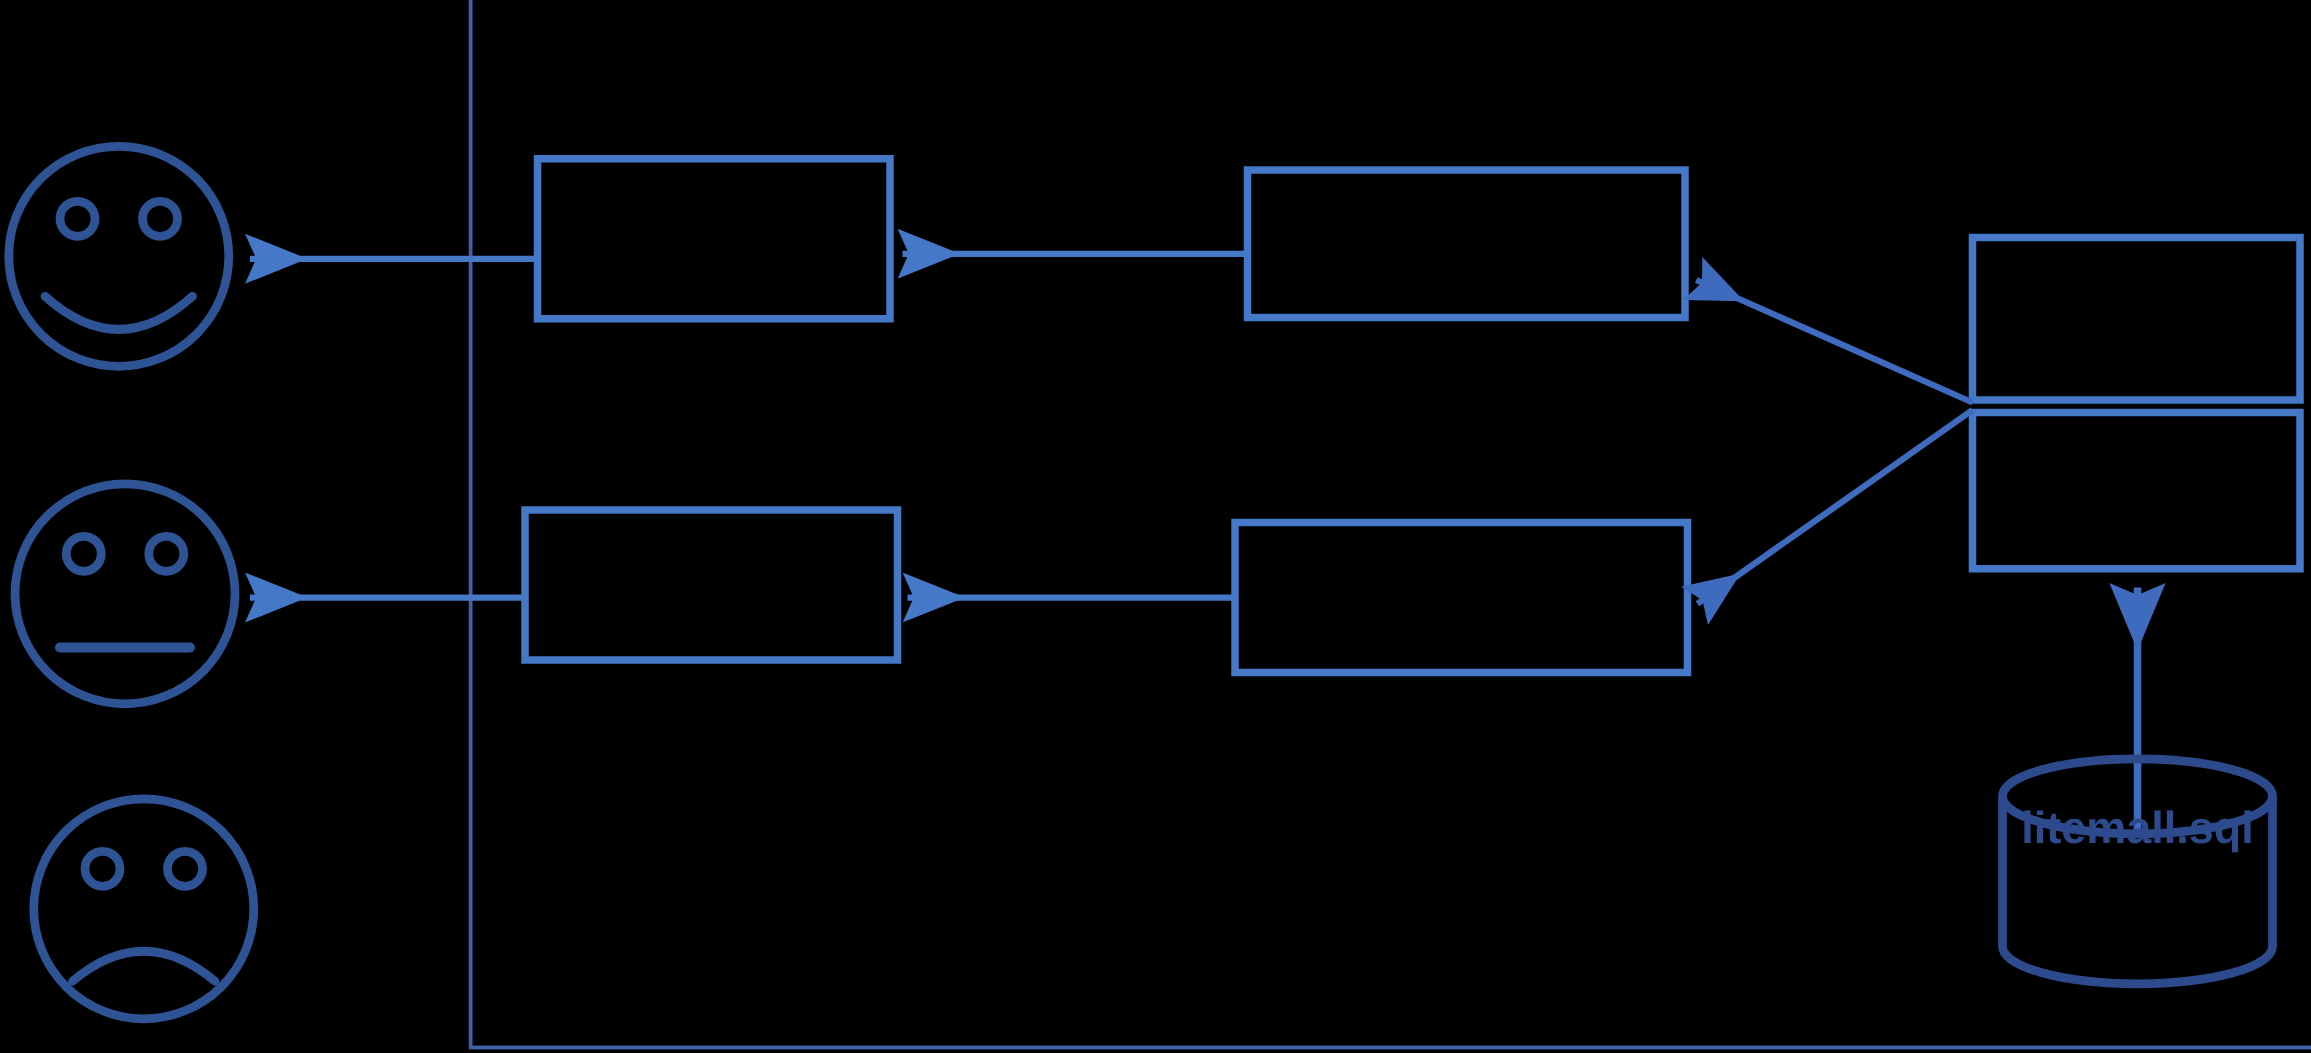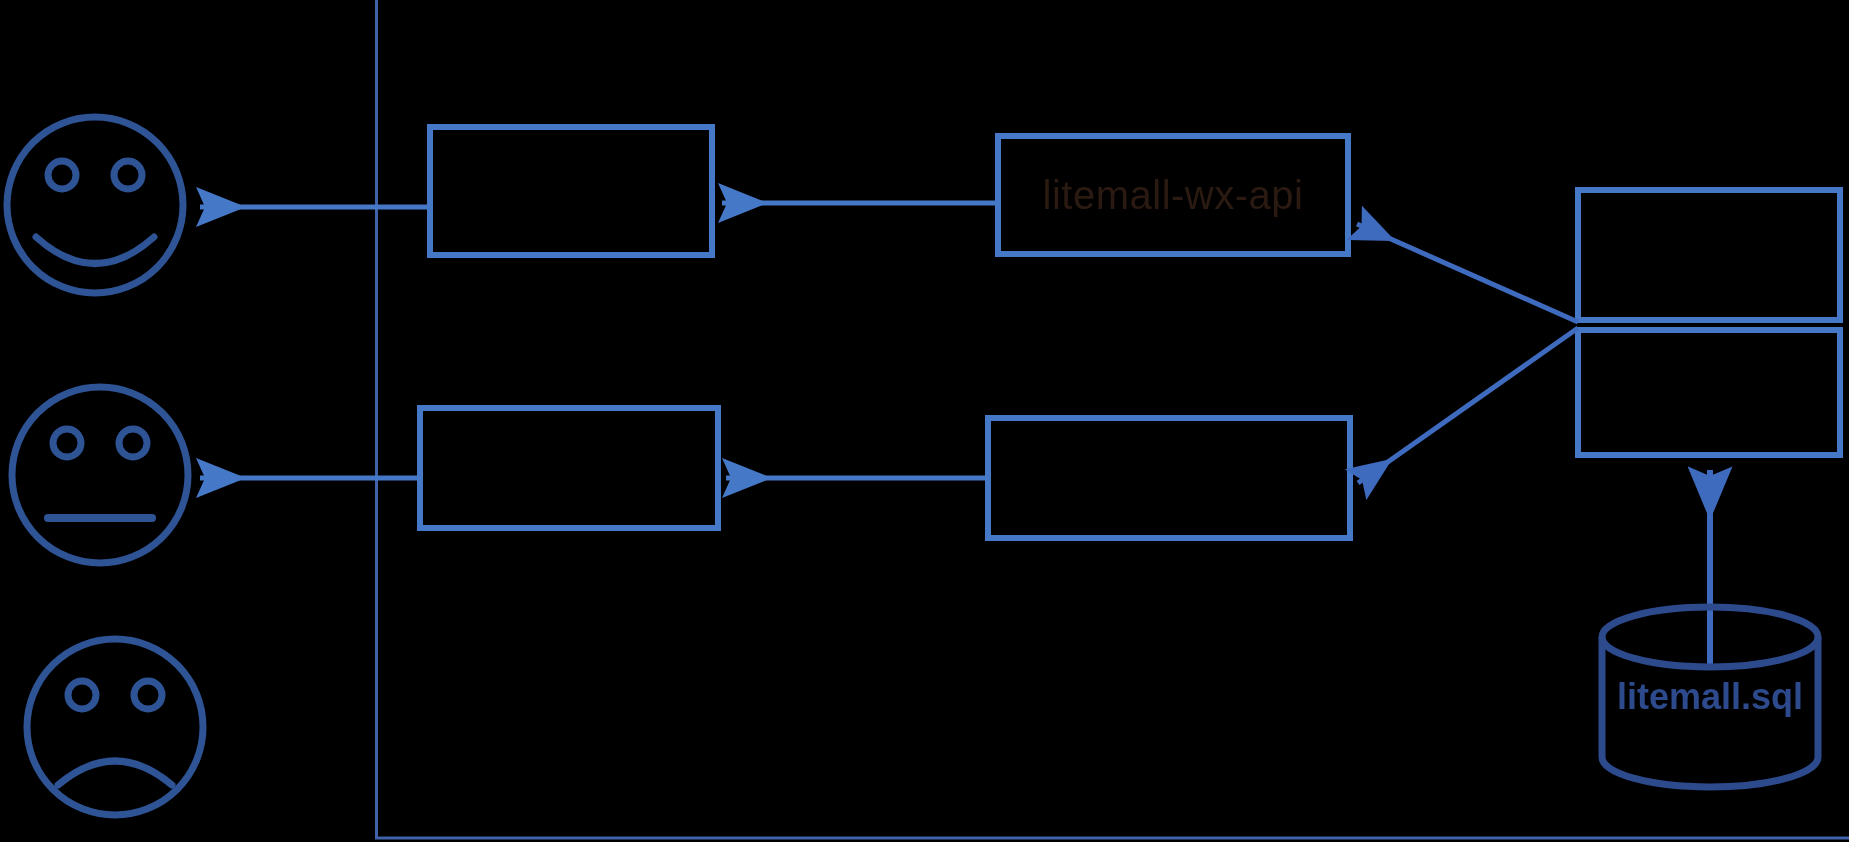--- a/index.html
+++ b/index.html
@@ -106,17 +106,16 @@
     <line x1="1578" y1="328" x2="1358" y2="483" stroke="#3f6bbf" stroke-width="5" marker-end="url(#arrowhead-dark)"></line>
 
     <line x1="1710" y1="667" x2="1710" y2="470" stroke="#3f6bbf" stroke-width="6" marker-end="url(#arrowhead-dark)"></line>
 
     <g>
       <path d="M1602,637 L1602,757 A108,30 0 0 0 1818,757 L1818,637" fill="none" stroke="#2c4a8c" stroke-width="7"></path>
       <ellipse cx="1710" cy="637" rx="108" ry="30" fill="none" stroke="#2c4a8c" stroke-width="7"></ellipse>
     </g>
   </svg>
 
-  <div class="lbl lbl-wxapi" style="left:998px; top:136px; width:350px; height:118px;">litemall-wx-api</div>
 
-  <div class="lbl lbl-sql" style="left:1602px; top:637px; width:216px; height:120px;">litemall.sql</div>
+  <div class="lbl lbl-sql" style="left:1602px; top:602px; width:216px; height:120px;">litemall.sql</div>
 
 </div>
 
 </body></html>

